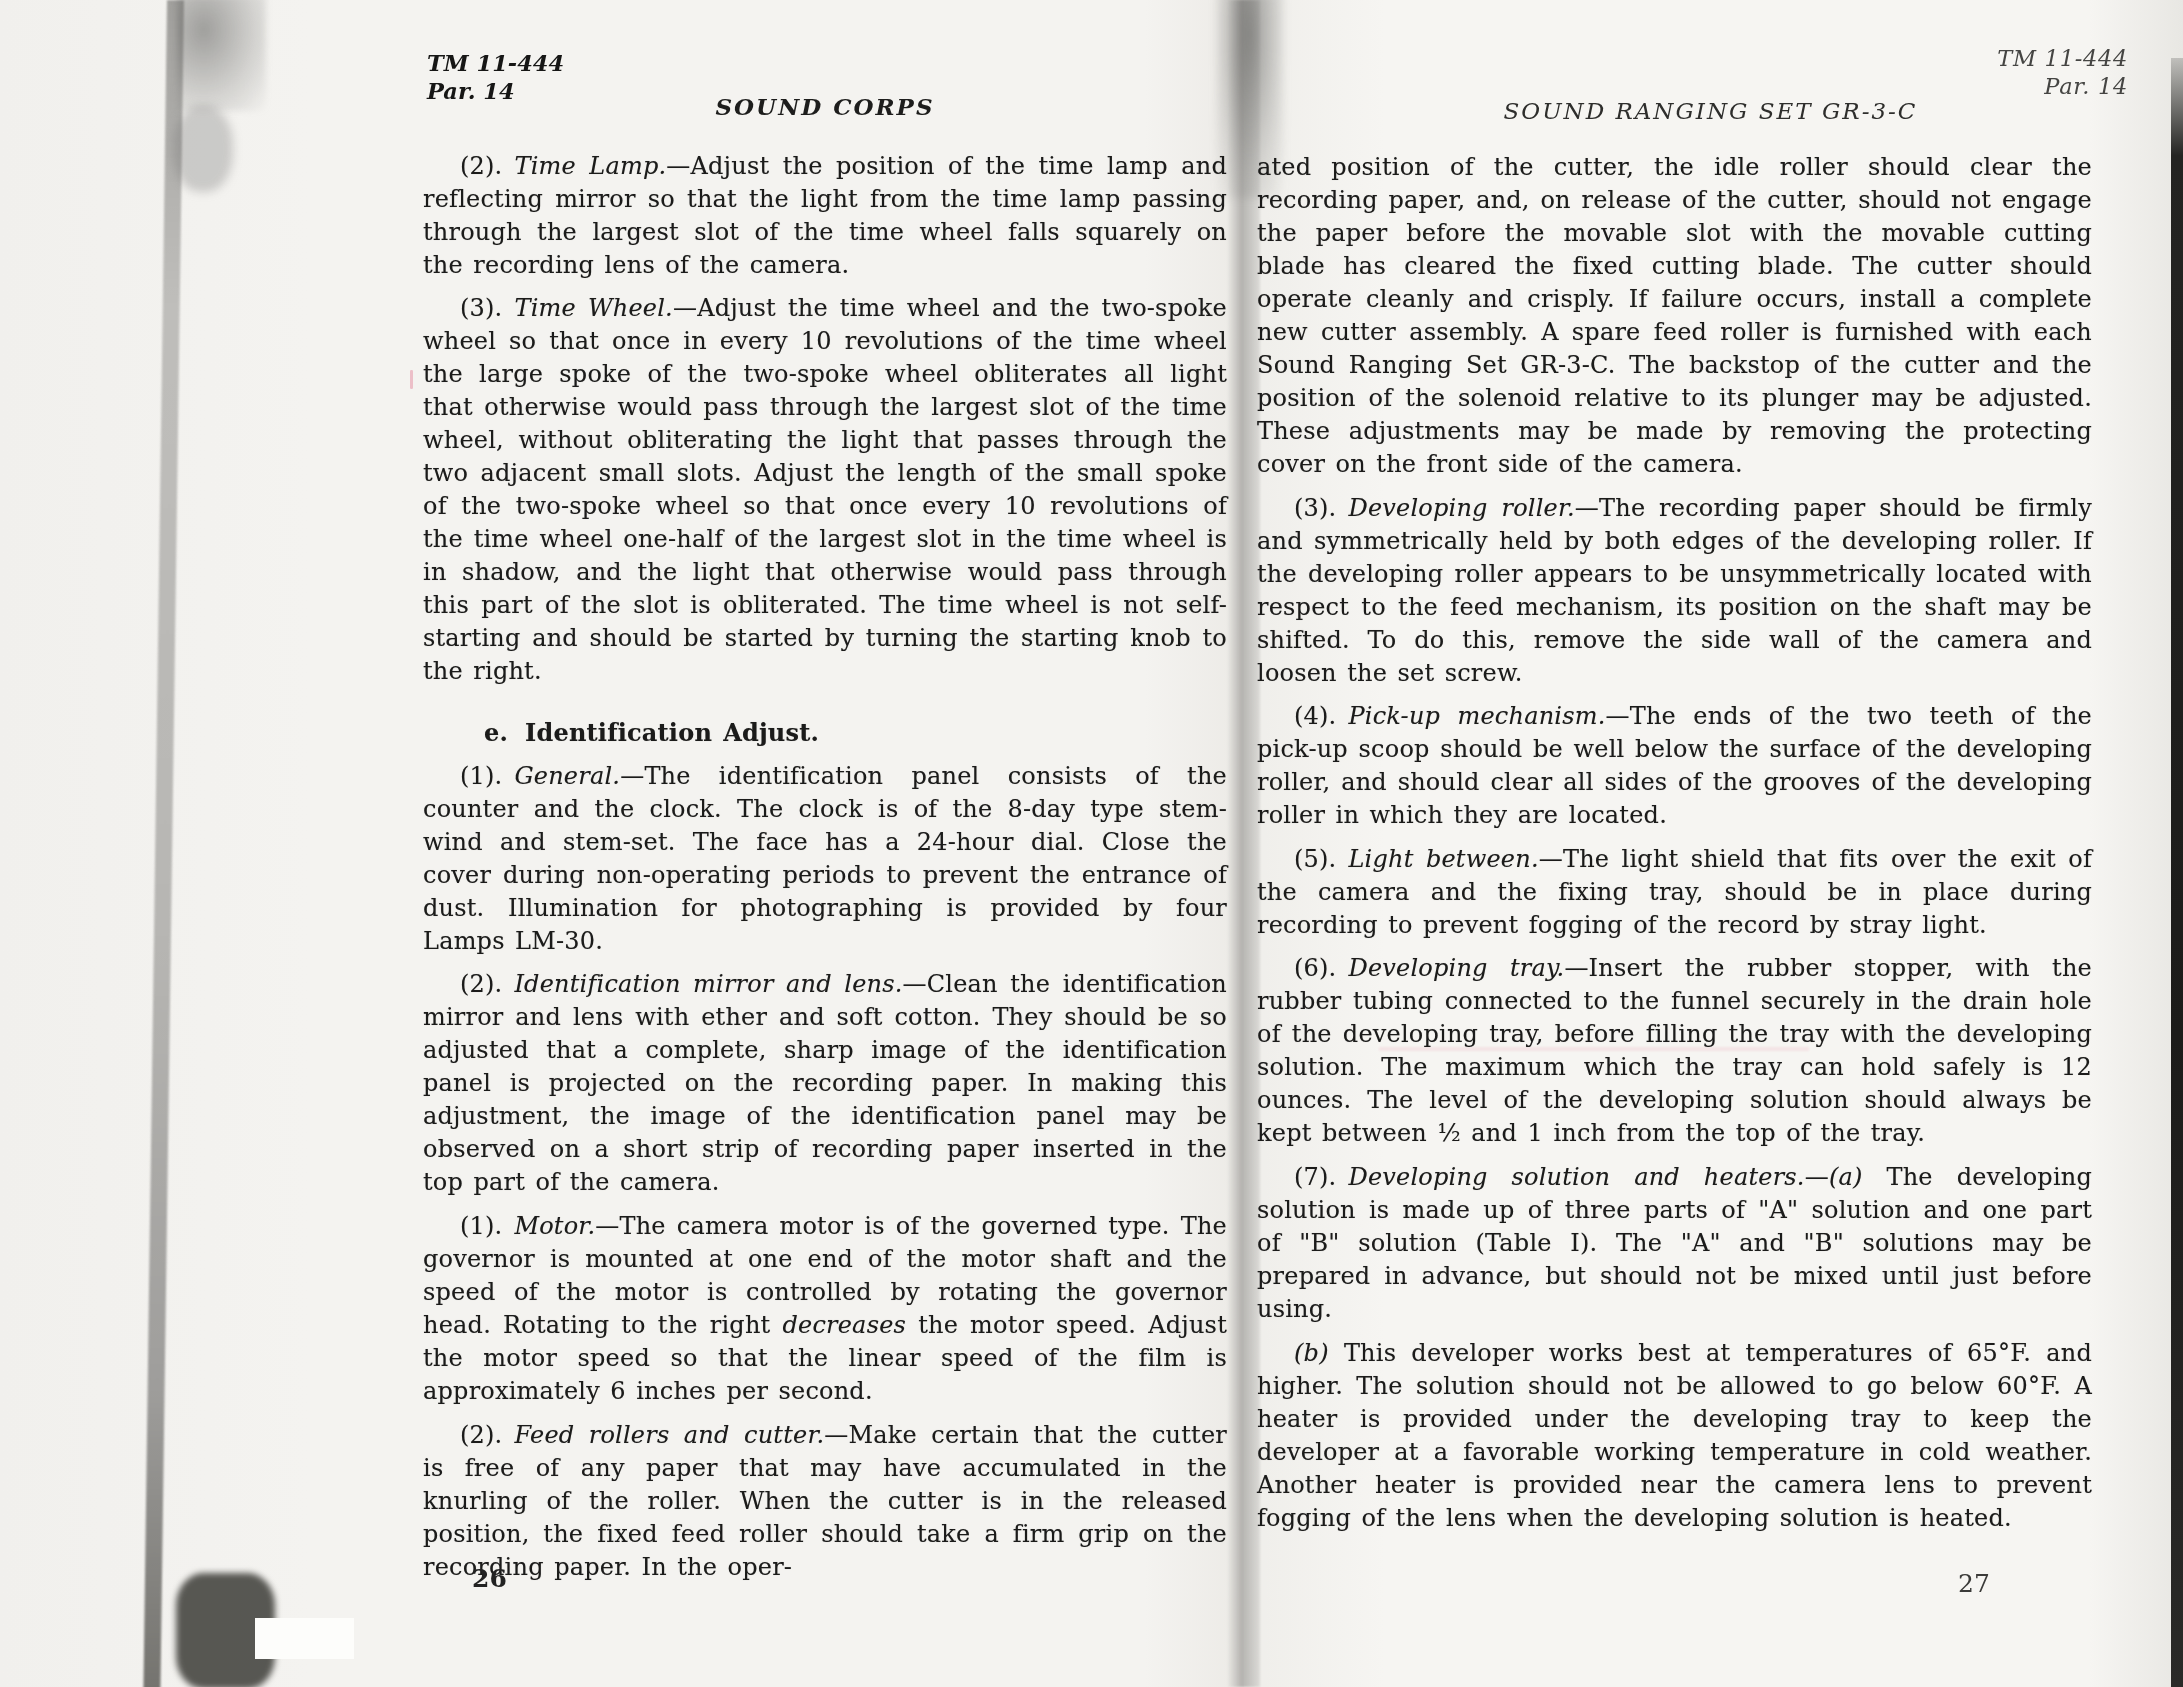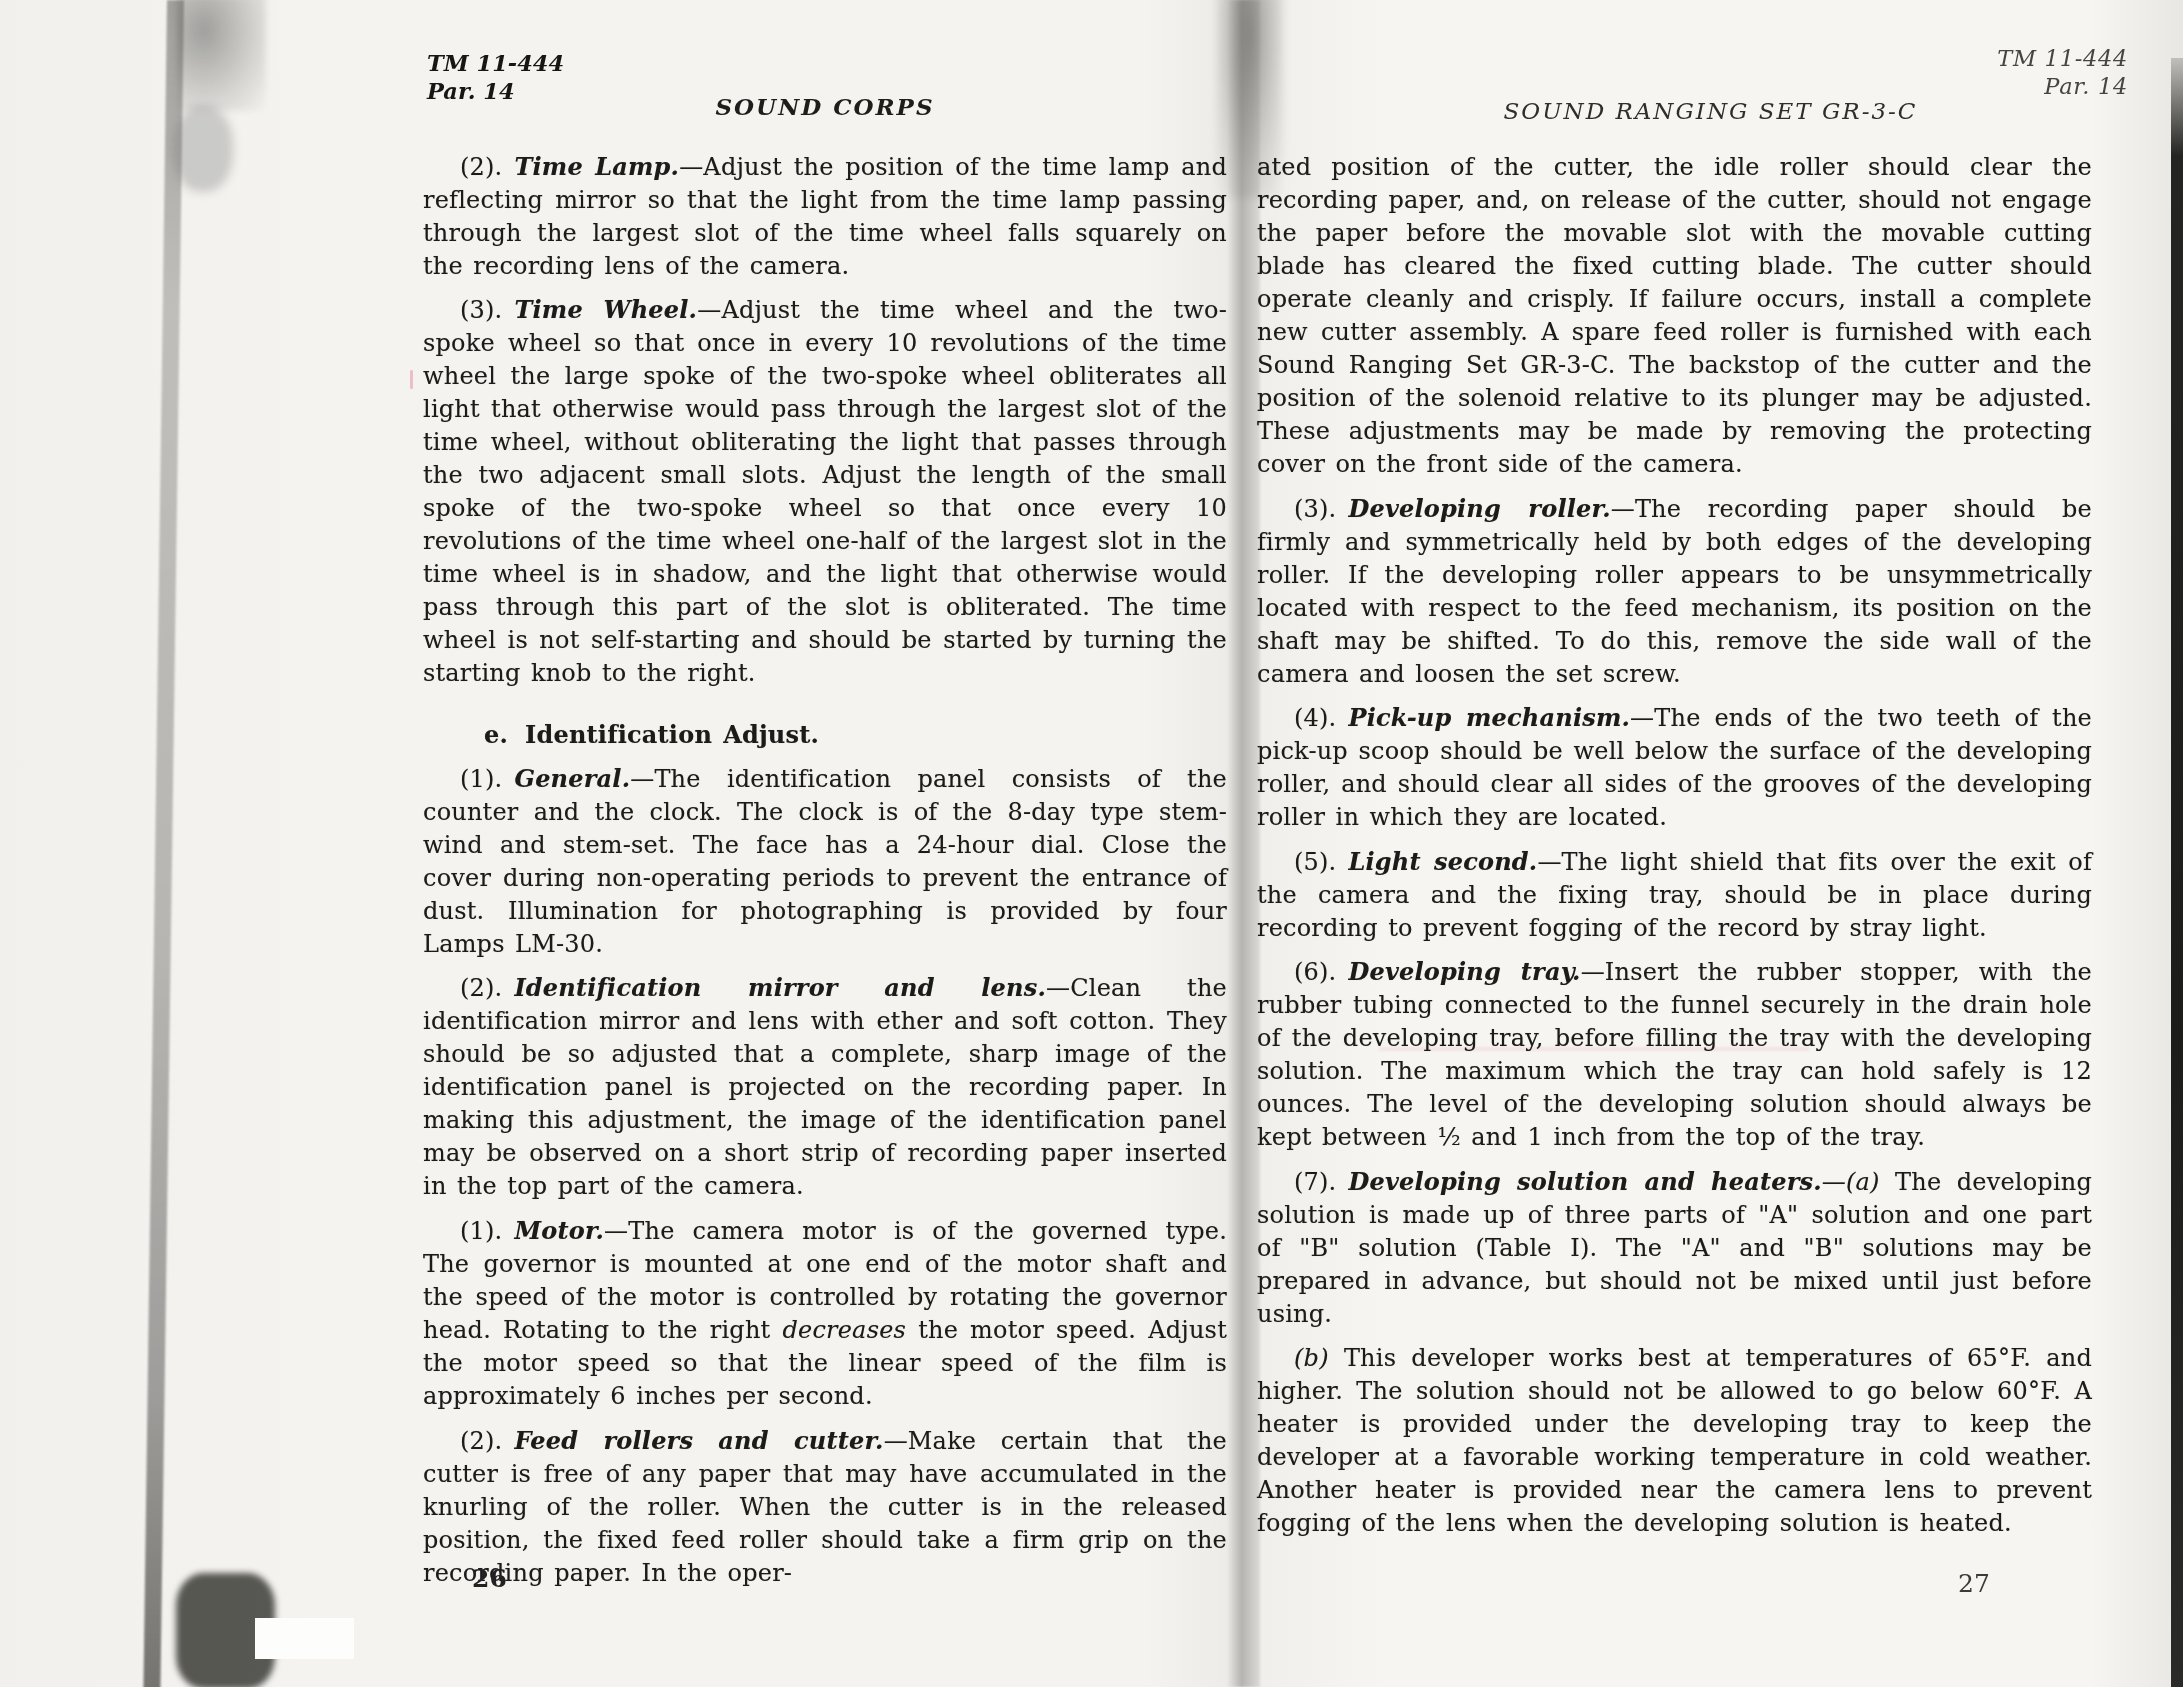--- a/index.html
+++ b/index.html
@@ -50,21 +50,21 @@
     text-shadow:0 0 0.7px rgba(25,25,25,.35);}
   .page-body.body-left{left:423px;top:139px;width:804px;}
   .page-body.body-right{left:1257px;top:139px;width:835px;}
   .page-body p{margin:10.6px 0 0;}
   .page-body p.entry{text-indent:37px;}
   .page-body p.sub{text-indent:37px;}
   .page-body p.plain{text-indent:0;margin-top:12px;}
   .page-body p.heading{text-indent:61px;margin:28px 0 4px;font-weight:700;}
   .p-label{margin-right:12px;}
   .heading .p-label{margin-right:17px;}
-  .p-title{font-style:italic;font-weight:bold;}
+  .p-title{font-style:italic;}
   .heading .p-title{font-style:normal;}
   .p-sep{font-style:normal;}
   .seg-italic{font-style:italic;}
 
   .pageno{position:absolute;font-size:25px;color:#222;}
   .pageno.left-no{left:472px;top:1564px;font-weight:700;}
   .pageno.right-no{left:1958px;top:1569px;font-weight:400;color:#3b3b39;}
 </style>
 </head>
 <body>
@@ -103,21 +103,21 @@
 
   <div class="hdr right-hdr">
     <div>TM 11-444</div>
     <div>Par. 14</div>
   </div>
   <div class="runtitle right-run">SOUND RANGING SET GR-3-C</div>
   <div class="page-body body-right">
       <p class="plain"><span>ated position of the cutter, the idle roller should clear the recording paper, and, on release of the cutter, should not engage the paper before the movable slot with the movable cutting blade has cleared the fixed cutting blade. The cutter should operate cleanly and crisply. If failure occurs, install a complete new cutter assembly. A spare feed roller is furnished with each Sound Ranging Set GR-3-C. The backstop of the cutter and the position of the solenoid relative to its plunger may be adjusted. These adjustments may be made by removing the protecting cover on the front side of the camera.</span></p>
       <p class="entry"><span class="p-label">(3).</span><span class="p-title">Developing roller.</span><span class="p-sep">—</span><span>The recording paper should be firmly and symmetrically held by both edges of the developing roller. If the developing roller appears to be unsymmetrically located with respect to the feed mechanism, its position on the shaft may be shifted. To do this, remove the side wall of the camera and loosen the set screw.</span></p>
       <p class="entry"><span class="p-label">(4).</span><span class="p-title">Pick-up mechanism.</span><span class="p-sep">—</span><span>The ends of the two teeth of the pick-up scoop should be well below the surface of the developing roller, and should clear all sides of the grooves of the developing roller in which they are located.</span></p>
-      <p class="entry"><span class="p-label">(5).</span><span class="p-title">Light second.</span><span class="p-sep">—</span><span>The light shield that fits over the exit of the camera and the fixing tray, should be in place during recording to prevent fogging of the record by stray light.</span></p>
+      <p class="entry"><span class="p-label">(5).</span><span class="p-title">Light between.</span><span class="p-sep">—</span><span>The light shield that fits over the exit of the camera and the fixing tray, should be in place during recording to prevent fogging of the record by stray light.</span></p>
       <p class="entry"><span class="p-label">(6).</span><span class="p-title">Developing tray.</span><span class="p-sep">—</span><span>Insert the rubber stopper, with the rubber tubing connected to the funnel securely in the drain hole of the developing tray, before filling the tray with the developing solution. The maximum which the tray can hold safely is 12 ounces. The level of the developing solution should always be kept between ½ and 1 inch from the top of the tray.</span></p>
       <p class="entry"><span class="p-label">(7).</span><span class="p-title">Developing solution and heaters.</span><span class="p-sep">—</span><span class="seg-italic">(a)</span><span> The developing solution is made up of three parts of "A" solution and one part of "B" solution (Table I). The "A" and "B" solutions may be prepared in advance, but should not be mixed until just before using.</span></p>
       <p class="sub"><span class="seg-italic">(b)</span><span> This developer works best at temperatures of 65°F. and higher. The solution should not be allowed to go below 60°F. A heater is provided under the developing tray to keep the developer at a favorable working temperature in cold weather. Another heater is provided near the camera lens to prevent fogging of the lens when the developing solution is heated.</span></p>
     </div>
   <div class="pageno right-no">27</div>
 
 </div>
 
 
 </body></html>

